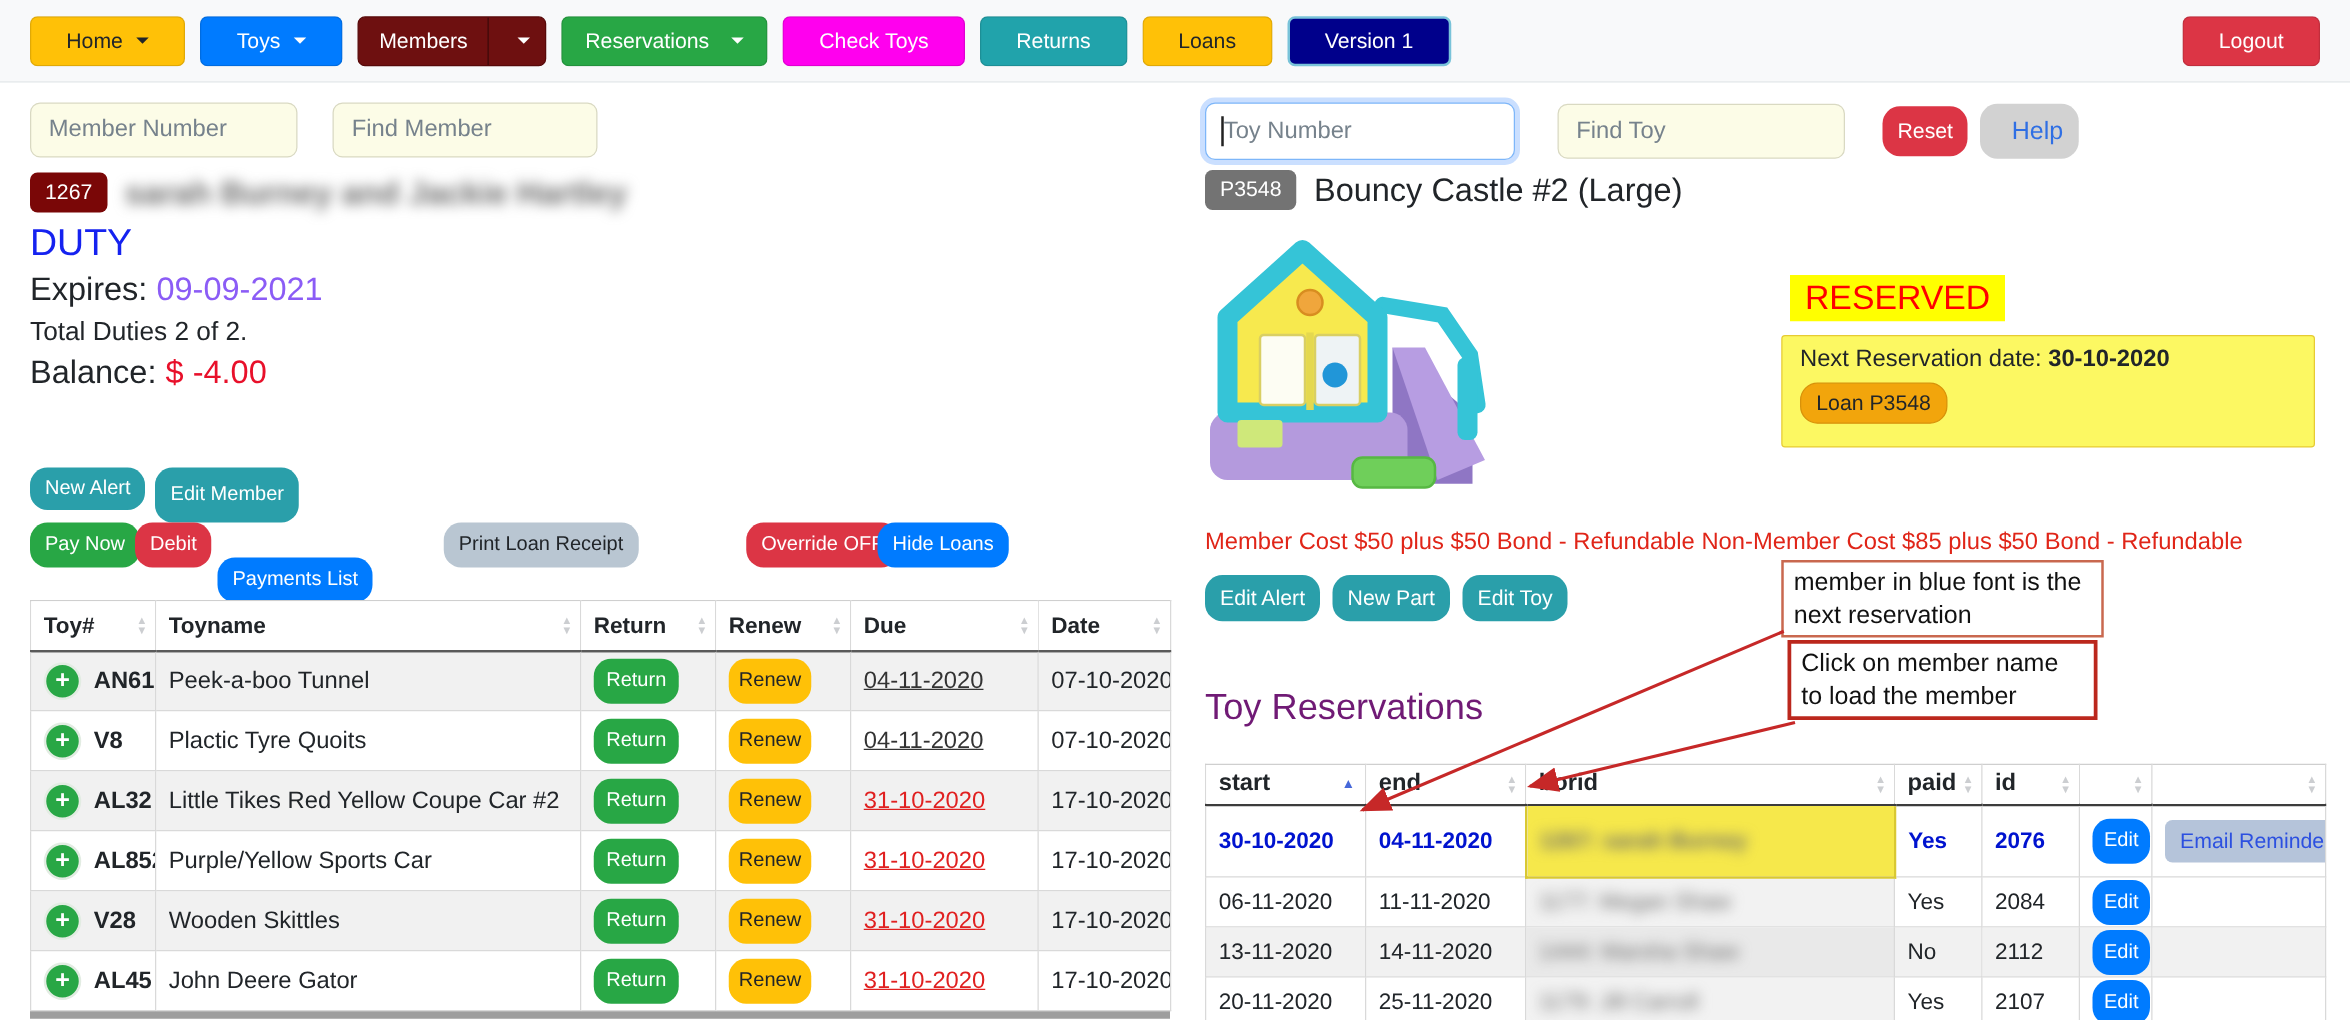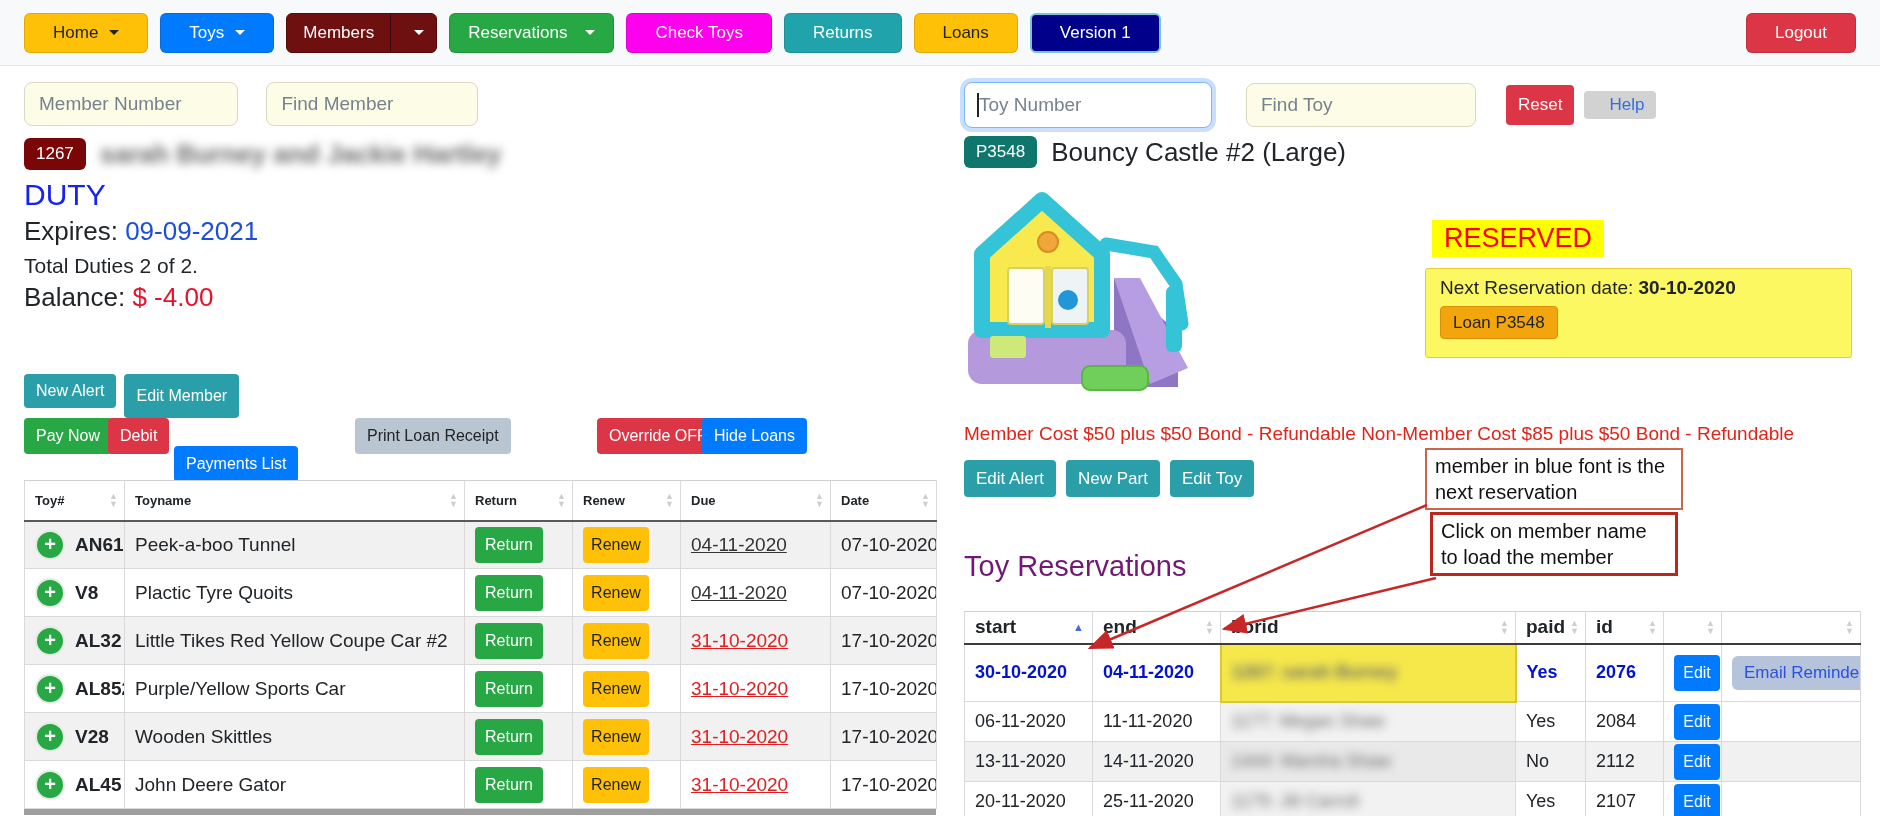--- a/index.html
+++ b/index.html
@@ -36,62 +36,62 @@
 
   
   .inp { height:44px; border-radius:8px; border:1px solid #d9d9c2; background:#fcfce7;
     font-size:19px; padding:0 14px; color:#495057; font-family:inherit; outline:none; }
   .inp::placeholder { color:#76828c; }
   .inp-focus { background:#fff; border:1px solid #7db6f9; box-shadow:0 0 0 4px rgba(13,110,253,.22); }
   .caret-line { position:absolute; left:13px; top:11px; width:1.5px; height:24px; background:#222; }
 
   
   .btn { display:inline-flex; align-items:center; justify-content:center; border:none;
-    border-radius:4px; font-size:16px; cursor:pointer; font-family:inherit; padding:0 12px; }
+    border-radius:14px; font-size:16px; cursor:pointer; font-family:inherit; padding:0 12px; }
   .btn-teal   { background:#2a9faa; color:#fff; }
   .btn-green  { background:#28a745; color:#fff; }
   .btn-red    { background:#dc3545; color:#fff; }
   .btn-blue   { background:#007bff; color:#fff; }
   .btn-slate  { background:#b9c6d2; color:#212529; }
   .btn-gray   { background:#d2d2d2; color:#2f6fe4; }
   .btn-amber  { background:#f2a50c; color:#212529; border:1px solid #d8920a; }
   .btn-yellow { background:#ffc107; color:#212529; }
 
   
   .badge { display:inline-flex; align-items:center; justify-content:center;
     border-radius:6px; color:#fff; font-size:17px; padding:6px 12px; }
   .badge-maroon { background:#7a0707; }
-  .badge-blue   { background:#0f766e; }
+  .badge-blue   { background:#737373; }
 
   .blurred { filter:blur(5px); color:#6b6b6b; user-select:none; }
 
   
   .duty-line    { font-size:30px; color:#1522f0; }
   .big-line     { font-size:26px; color:#212529; }
-  .green-text   { color:#1d4ed8; }
+  .green-text   { color:#8b5cf6; }
   .red-text     { color:#e8102a; }
   .mid-line     { font-size:21px; color:#212529; }
 
   
   table { border-collapse:collapse; table-layout:fixed; background:#fff; }
   th, td { border:1px solid #d9d9d9; padding:0 10px; text-align:left; overflow:hidden;
     white-space:nowrap; }
   th { font-weight:bold; position:relative; border-top:1px solid #cfcfcf;
        border-bottom:2px solid #5a5a5a; background:#fff; }
   .sort { position:absolute; right:6px; top:50%; transform:translateY(-50%);
     color:#ccced1; font-size:9px; line-height:8px; text-align:center; }
   .sort::before { content:"▲"; display:block; }
   .sort::after  { content:"▼"; display:block; }
   .sort-asc { position:absolute; right:8px; top:50%; transform:translateY(-50%);
     color:#4668d9; font-size:11px; }
   .sort-asc::before { content:"▲"; }
 
   
   .loans-table { width:912px; font-size:19px; }
-  .loans-table th { height:40px; font-size:13px; }
+  .loans-table th { height:40px; font-size:18px; }
   .loans-table td { height:48px; }
   .loans-table tr.stripe td { background:#f1f1f1; }
   .plus { width:30px; height:30px; min-width:30px; border-radius:50%; background:#28a745;
     border:2px solid #e2ece2; color:#fff; display:inline-flex; align-items:center;
     justify-content:center; font-size:20px; margin-right:10px; cursor:pointer; }
   .toy-cell { display:flex; align-items:center; font-weight:bold; }
   .due { text-decoration:underline; cursor:pointer; }
   .due.dark { color:#333; }
   .due.overdue { color:#e02020; }
   .btn-cell-return { width:68px; height:36px; font-size:16px; }
@@ -306,21 +306,21 @@
 
   <div class="panel-right">
 
     <div style="left:0; top:0; display:flex; align-items:center;">
       <span style="position:relative; display:inline-block;">
         <input class="inp inp-focus" style="width: 248px; height: 46px;" placeholder="Toy Number">
         <span class="caret-line"></span>
       </span>
       <input class="inp" style="width: 230px; margin-left: 34px;" placeholder="Find Toy">
       <button class="btn btn-red" style="height:40px; margin-left:30px; font-size:17px;">Reset</button>
-      <button class="btn btn-gray" style="height:28px; margin-left:10px; font-size:17px;padding-left:25px;">Help</button>
+      <button class="btn btn-gray" style="height:44px; margin-left:10px; font-size:20px;padding-left:25px;">Help</button>
     </div>
 
     <div style="left:0; top:54px; display:flex; align-items:center;">
       <span class="badge badge-blue">P3548</span>
       <span style="font-size:26px; margin-left:14px;">Bouncy Castle #2 (Large)</span>
     </div>
 
     <div style="left:0; top:100px; width:226px; height:212px;">
       <svg width="226" height="212" viewBox="0 0 226 212">
         <polygon points="150,96 214,150 214,205 150,205" fill="#8f76c4"></polygon>

